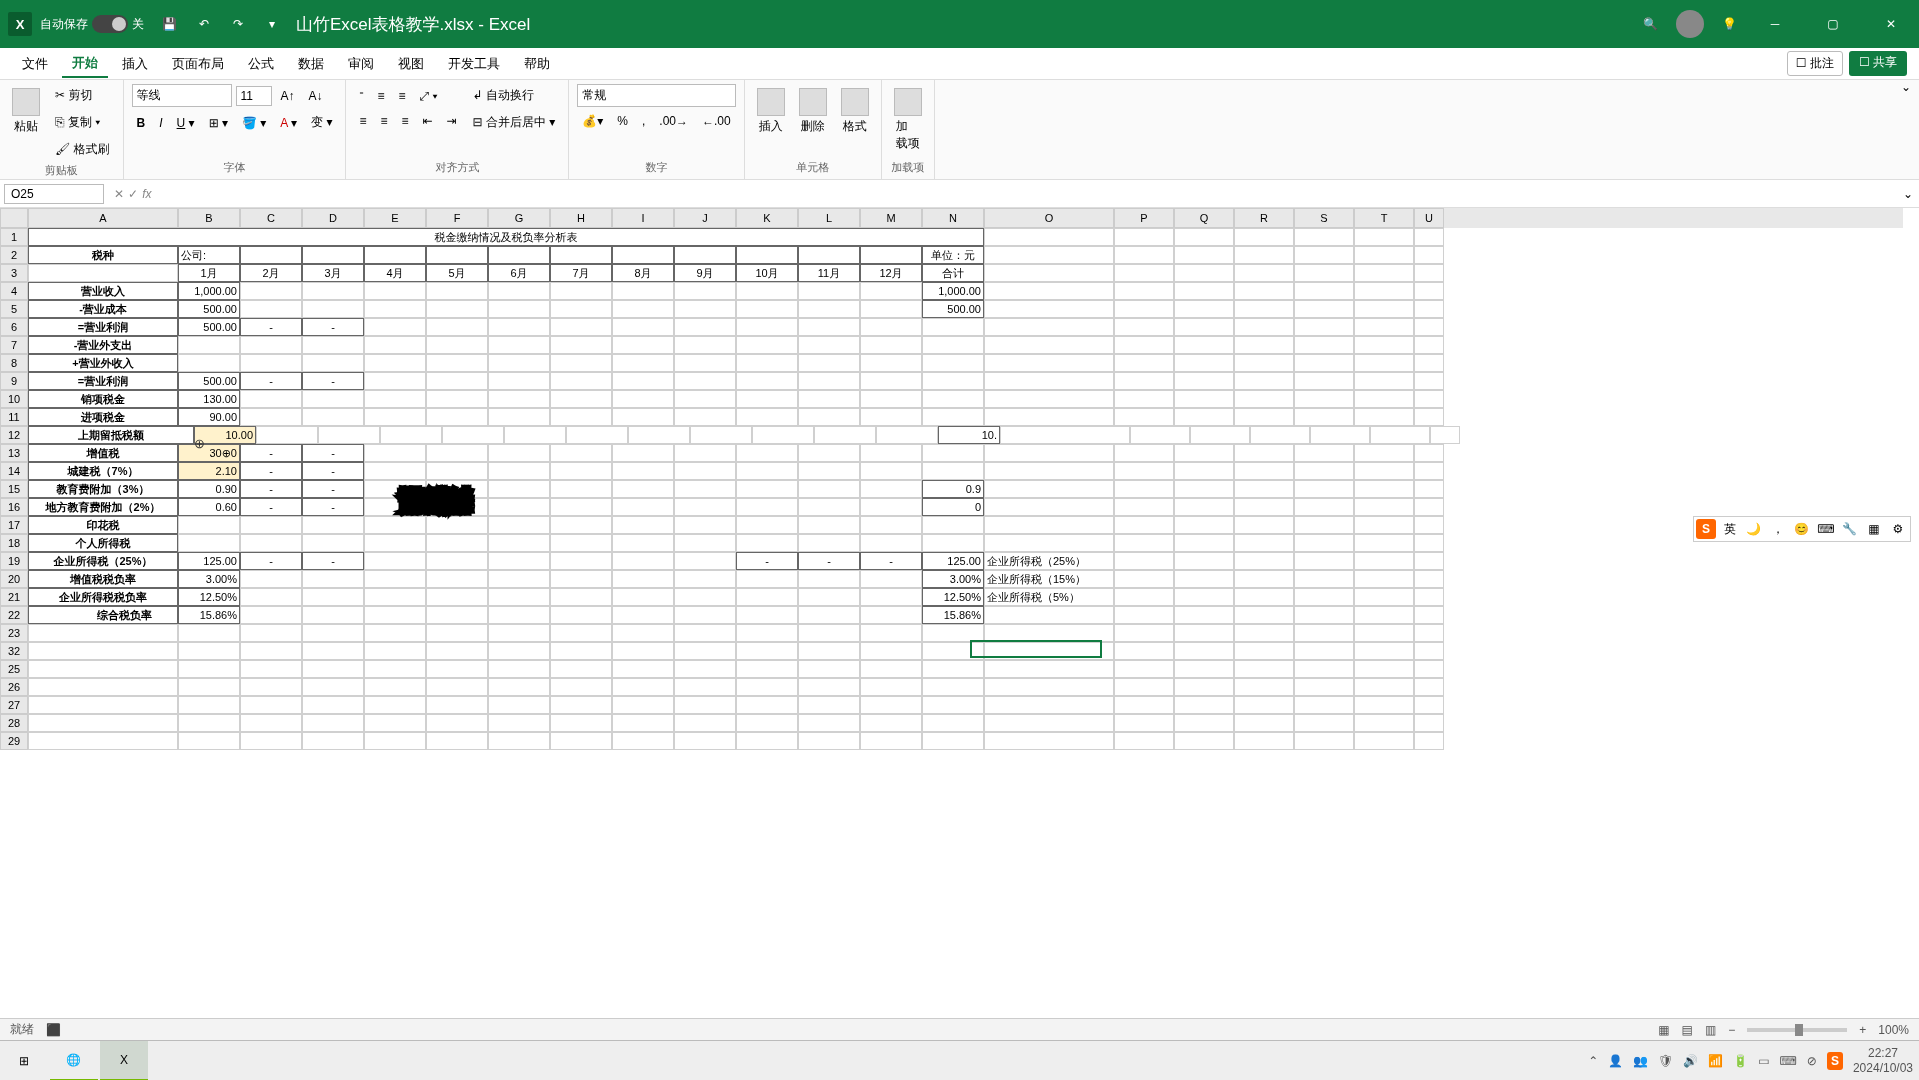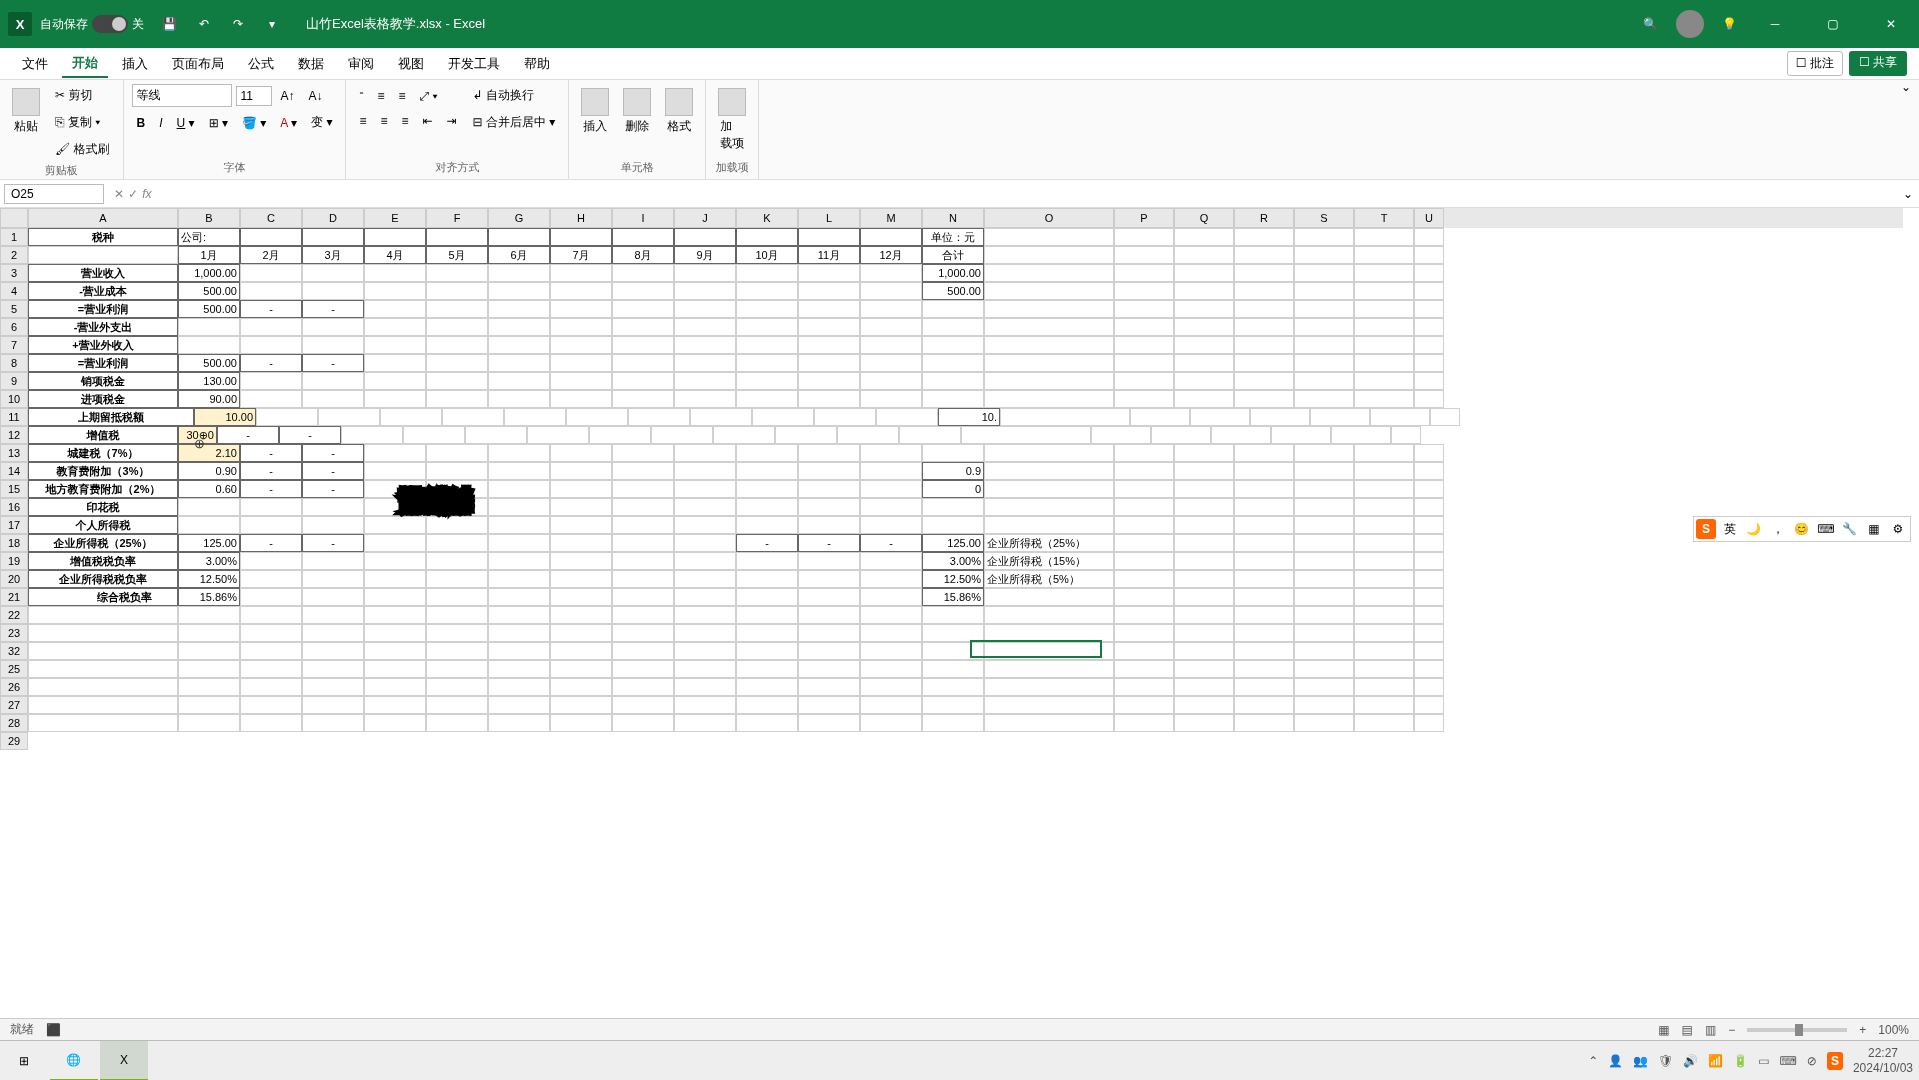--- a/index.html
+++ b/index.html
@@ -4,21 +4,21 @@
 <style>
 *{margin:0;padding:0;box-sizing:border-box;font-family:"Microsoft YaHei",sans-serif;font-size:12px}
 body{background:#fff;overflow:hidden;width:1919px;height:1080px;position:relative}
 .titlebar{background:#107c41;height:48px;display:flex;align-items:center;color:#fff;padding:0 8px}
 .titlebar .xl-icon{width:24px;height:24px;background:#0a5c2e;border-radius:2px;display:flex;align-items:center;justify-content:center;font-weight:bold;font-size:13px;margin-right:8px}
 .titlebar .autosave{display:flex;align-items:center;gap:4px;margin-right:12px}
 .titlebar .toggle{width:36px;height:18px;background:#444;border-radius:9px;position:relative}
 .titlebar .toggle::after{content:"";position:absolute;width:14px;height:14px;background:#ccc;border-radius:50%;top:2px;right:2px}
 .titlebar .qat{display:flex;gap:6px;align-items:center}
 .titlebar .qat-btn{width:28px;height:28px;display:flex;align-items:center;justify-content:center;cursor:pointer}
-.titlebar .filename{margin-left:20px;font-size:13px}
+.titlebar .filename{margin-left:10px;font-size:17px}
 .titlebar .right{margin-left:auto;display:flex;gap:18px;align-items:center}
 .titlebar .avatar{width:28px;height:28px;background:#888;border-radius:50%}
 .titlebar .winbtn{width:40px;height:30px;display:flex;align-items:center;justify-content:center}
 .ribbon-tabs{height:32px;display:flex;align-items:center;padding:0 12px;gap:4px;border-bottom:1px solid #ddd}
 .ribbon-tabs .tab{padding:4px 10px;cursor:pointer;font-size:13px}
 .ribbon-tabs .tab.active{border-bottom:2px solid #107c41;color:#107c41;font-weight:bold}
 .ribbon-tabs .right-actions{margin-left:auto;display:flex;gap:6px}
 .ribbon-tabs .pizhu{border:1px solid #bbb;padding:3px 8px;border-radius:3px}
 .ribbon-tabs .share{background:#107c41;color:#fff;padding:3px 10px;border-radius:3px}
 .ribbon{height:100px;display:flex;border-bottom:1px solid #ddd;background:#fafafa}
@@ -174,20 +174,35 @@
       </div>
       <div class="rb-col">
         <div class="rb-btn">↲ <span>自动换行</span></div>
         <div class="rb-btn">⊟ <span>合并后居中</span> ▾</div>
       </div>
     </div>
     <div class="glabel">对齐方式</div>
   </div>
   <div class="ribbon-group">
     <div class="gbody">
+        <div class="rb-col">
+      <div class="num-sel">常规</div>
+      <div class="rb-row">
+        <span class="rb-btn">💰▾</span>
+        <span class="rb-btn">%</span>
+        <span class="rb-btn">,</span>
+        <span class="rb-btn">.00→</span>
+        <span class="rb-btn">←.00</span>
+      </div>
+    </div>
+      </div>
+    <div class="glabel">数字</div>
+  </div>
+  <div class="ribbon-group">
+    <div class="gbody">
       <div class="rb-big">
           <div class="ico"></div>
           <span>插入</span>
         </div>
       <div class="rb-big">
           <div class="ico"></div>
           <span>删除</span>
         </div>
       <div class="rb-big">
           <div class="ico"></div>
@@ -271,20 +286,30 @@
       <div class="row-hdr">23</div>
       <div class="row-hdr">32</div>
       <div class="row-hdr">25</div>
       <div class="row-hdr">26</div>
       <div class="row-hdr">27</div>
       <div class="row-hdr">28</div>
       <div class="row-hdr">29</div>
     </div>
   <div class="cells" id="cells">
       <div class="crow">
+        <div class="cell center thick" style="width: 956px;">税金缴纳情况及税负率分析表</div>
+        <div class="cell" style="width: 130px;"></div>
+        <div class="cell" style="width: 60px;"></div>
+        <div class="cell" style="width: 60px;"></div>
+        <div class="cell" style="width: 60px;"></div>
+        <div class="cell" style="width: 60px;"></div>
+        <div class="cell" style="width: 60px;"></div>
+        <div class="cell" style="width: 30px;"></div>
+      </div>
+      <div class="crow">
         <div class="cell center bold thick" style="width: 150px;">税种</div>
         <div class="cell thick" style="width: 62px;">公司:</div>
         <div class="cell thick" style="width: 62px;"></div>
         <div class="cell thick" style="width: 62px;"></div>
         <div class="cell thick" style="width: 62px;"></div>
         <div class="cell thick" style="width: 62px;"></div>
         <div class="cell thick" style="width: 62px;"></div>
         <div class="cell thick" style="width: 62px;"></div>
         <div class="cell thick" style="width: 62px;"></div>
         <div class="cell thick" style="width: 62px;"></div>
@@ -525,21 +550,21 @@
         <div class="cell" style="width: 130px;"></div>
         <div class="cell" style="width: 60px;"></div>
         <div class="cell" style="width: 60px;"></div>
         <div class="cell" style="width: 60px;"></div>
         <div class="cell" style="width: 60px;"></div>
         <div class="cell" style="width: 60px;"></div>
         <div class="cell" style="width: 30px;"></div>
       </div>
       <div class="crow">
         <div class="cell center bold thick" style="width: 150px;">增值税</div>
-        <div class="cell right thick hl" style="width: 39px;">30⊕0</div>
+        <div class="cell right thick hl" style="width: 62px;">30⊕0</div>
         <div class="cell center thick" style="width: 62px;">-</div>
         <div class="cell center thick" style="width: 62px;">-</div>
         <div class="cell" style="width: 62px;"></div>
         <div class="cell" style="width: 62px;"></div>
         <div class="cell" style="width: 62px;"></div>
         <div class="cell" style="width: 62px;"></div>
         <div class="cell" style="width: 62px;"></div>
         <div class="cell" style="width: 62px;"></div>
         <div class="cell" style="width: 62px;"></div>
         <div class="cell" style="width: 62px;"></div>

